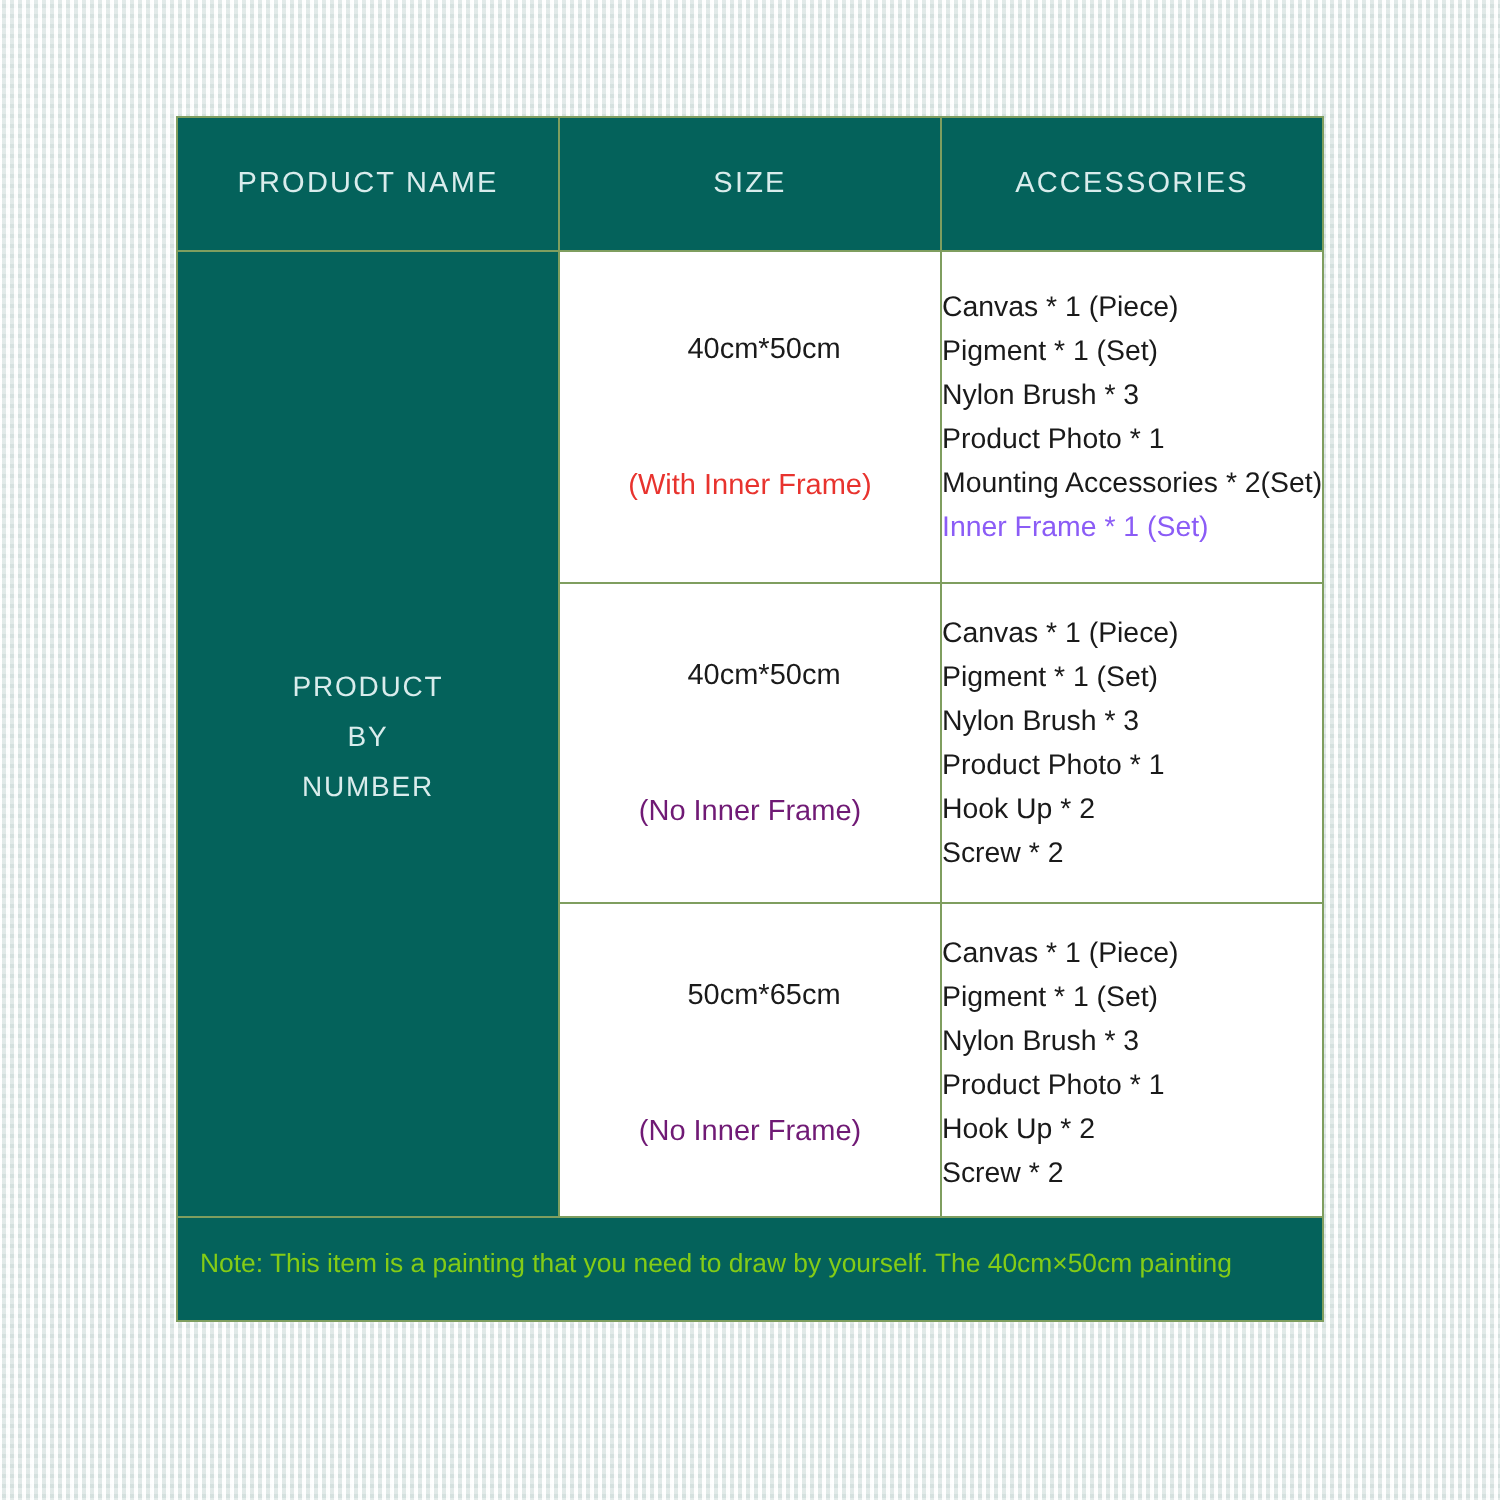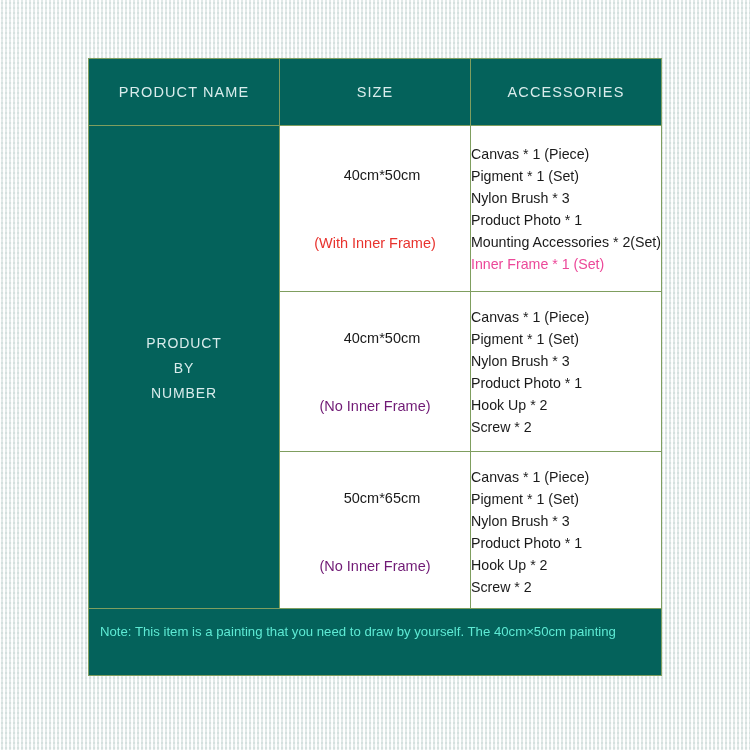--- a/index.html
+++ b/index.html
@@ -96,42 +96,42 @@
     background: #ffffff;
     padding: 12px 0 12px 13px;
   }
 
   .acc-line {
     font-size: 14.2px;
     color: #1a1a1a;
     line-height: 22px;
     white-space: nowrap;
   }
-  .acc-line.accent-red { color: #ec4899; }
+  .acc-line.accent-red { color: #8b5cf6; }
 
   .size-main { display: block; padding-left: 14px; }
   .size-note { display: block; margin-top: 46px; }
   .size-note.accent-red { color: #e8332e; }
   .size-note.accent-cyan { color: #701a75; }
 
   .row1 { height: 166px; }
   .row2 { height: 160px; }
   .row3 { height: 160px; }
 
   
   .note-band {
     position: absolute;
     left: 88px;
     top: 608px;
     width: 574px;
-    height: 68px;
+    height: 53px;
     background: #04625b;
     border: 1px solid #7f9e5f;
     box-sizing: border-box;
-    color: #5eead4;
+    color: #84cc16;
     font-size: 13.2px;
     line-height: 26px;
     padding: 10px 11px 0 11px;
     box-sizing: border-box;
   }
   .note-band .note-text { display: block; }
 </style>
 </head>
 <body>
 

